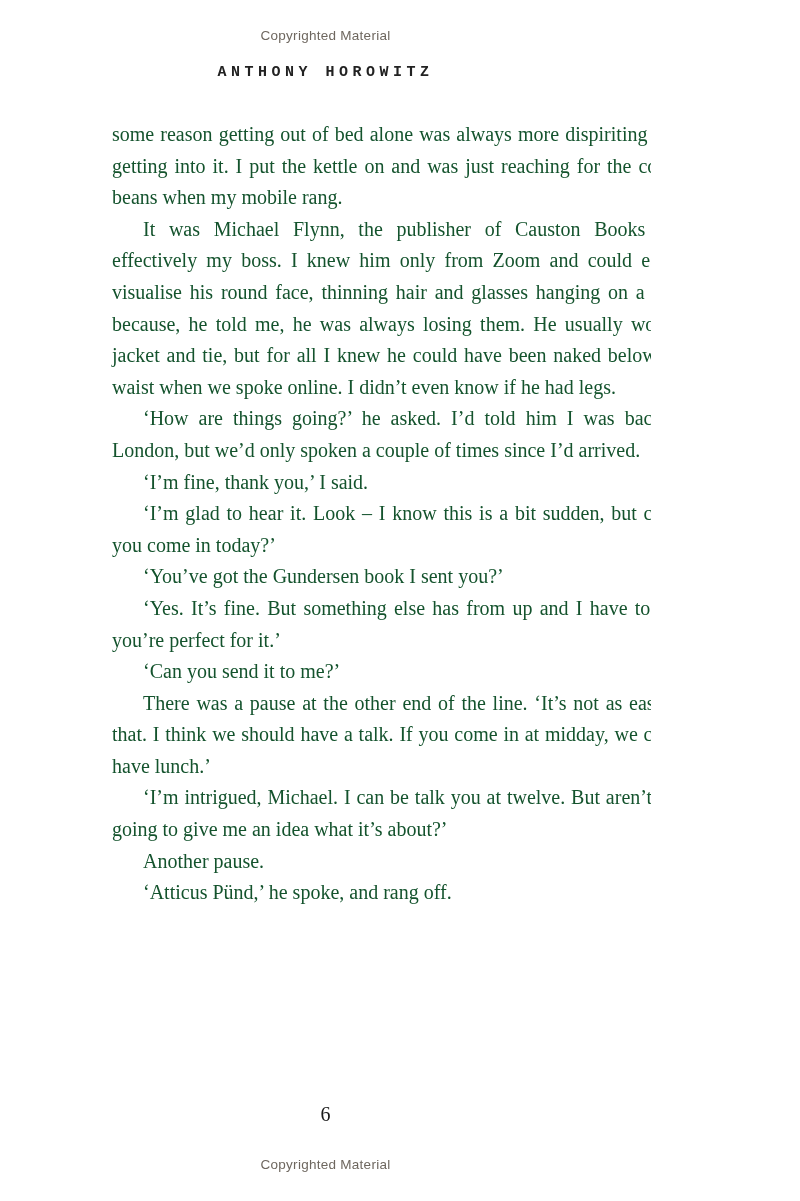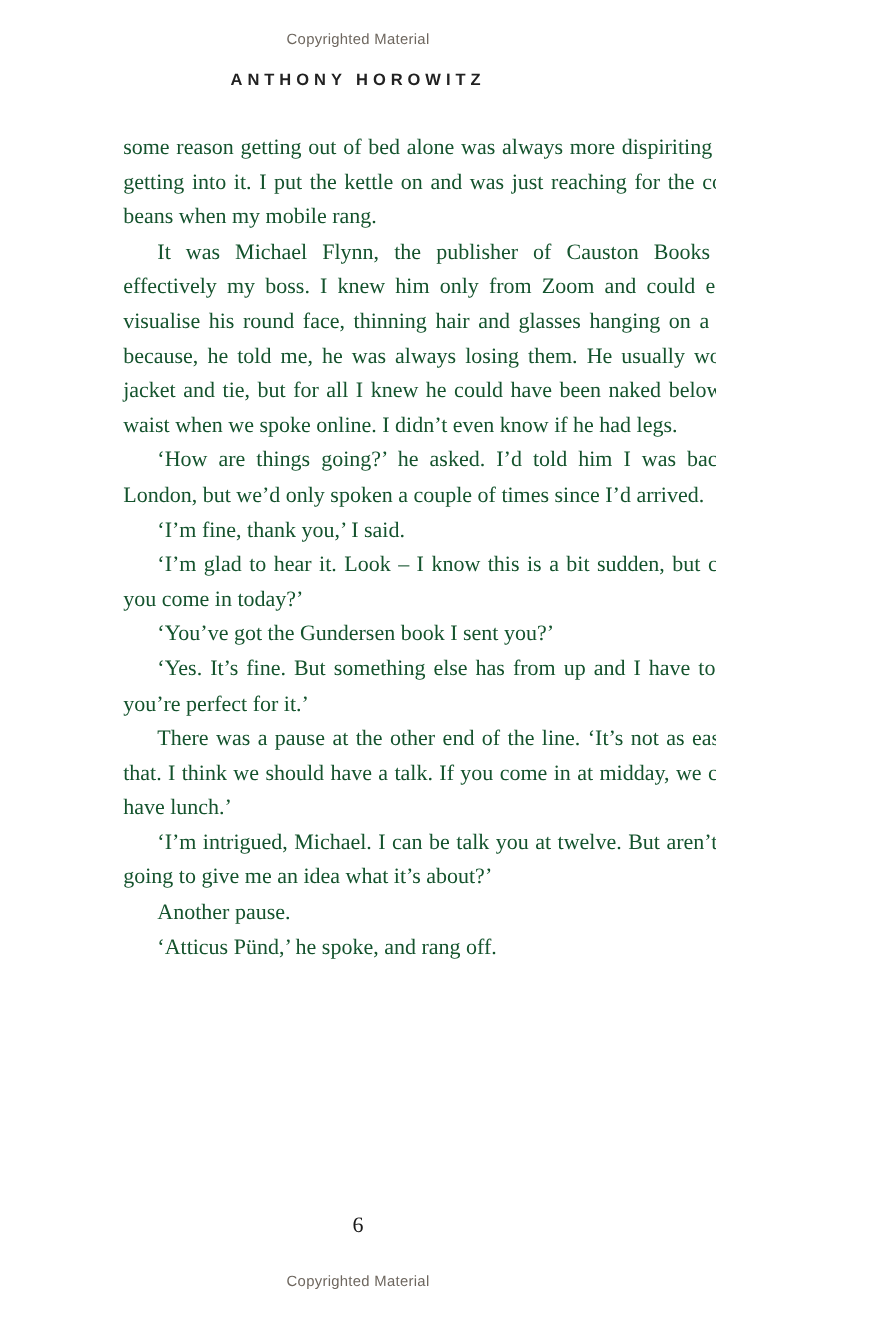--- a/index.html
+++ b/index.html
@@ -27,21 +27,21 @@
     color: #6e675f;
   }
   .copyright-top { top: 28px; }
   .copyright-bottom { top: 1157px; }
   .running-header {
     position: absolute;
     top: 64px;
     left: 0;
     right: 0;
     text-align: center;
-    font-family: Liberation Sans, sans-serif;
+    font-family: Liberation Mono, monospace;
     font-size: 15px;
     font-weight: 600;
     letter-spacing: 0.30em;
     color: #222222;
     text-transform: uppercase;
   }
   .body-text {
     position: absolute;
     top: 119px;
     left: 112px;
@@ -79,20 +79,21 @@
   <div class="running-header">ANTHONY HOROWITZ</div>
 
   <div class="body-text">
     <p class="first">some reason getting out of bed alone was always more dispiriting than getting into it. I put the kettle on and was just reaching for the coffee beans when my mobile rang.</p>
     <p>It was Michael Flynn, the publisher of Causton Books and effectively my boss. I knew him only from Zoom and could easily visualise his round face, thinning hair and glasses hanging on a cord because, he told me, he was always losing them. He usually wore a jacket and tie, but for all I knew he could have been naked below the waist when we spoke online. I didn’t even know if he had legs.</p>
     <p>‘How are things going?’ he asked. I’d told him I was back in London, but we’d only spoken a couple of times since I’d arrived.</p>
     <p>‘I’m fine, thank you,’ I said.</p>
     <p>‘I’m glad to hear it. Look – I know this is a bit sudden, but could you come in today?’</p>
     <p>‘You’ve got the Gundersen book I sent you?’</p>
     <p>‘Yes. It’s fine. But something else has from up and I have to say, you’re perfect for it.’</p>
+    <p>‘Can you send it to me?’</p>
     <p>There was a pause at the other end of the line. ‘It’s not as easy as that. I think we should have a talk. If you come in at midday, we could have lunch.’</p>
     <p>‘I’m intrigued, Michael. I can be talk you at twelve. But aren’t you going to give me an idea what it’s about?’</p>
     <p>Another pause.</p>
     <p>‘Atticus Pünd,’ he spoke, and rang off.</p>
   </div>
 
   <div class="page-number">6</div>
 
   <div class="copyright-notice copyright-bottom">Copyrighted Material</div>
 

